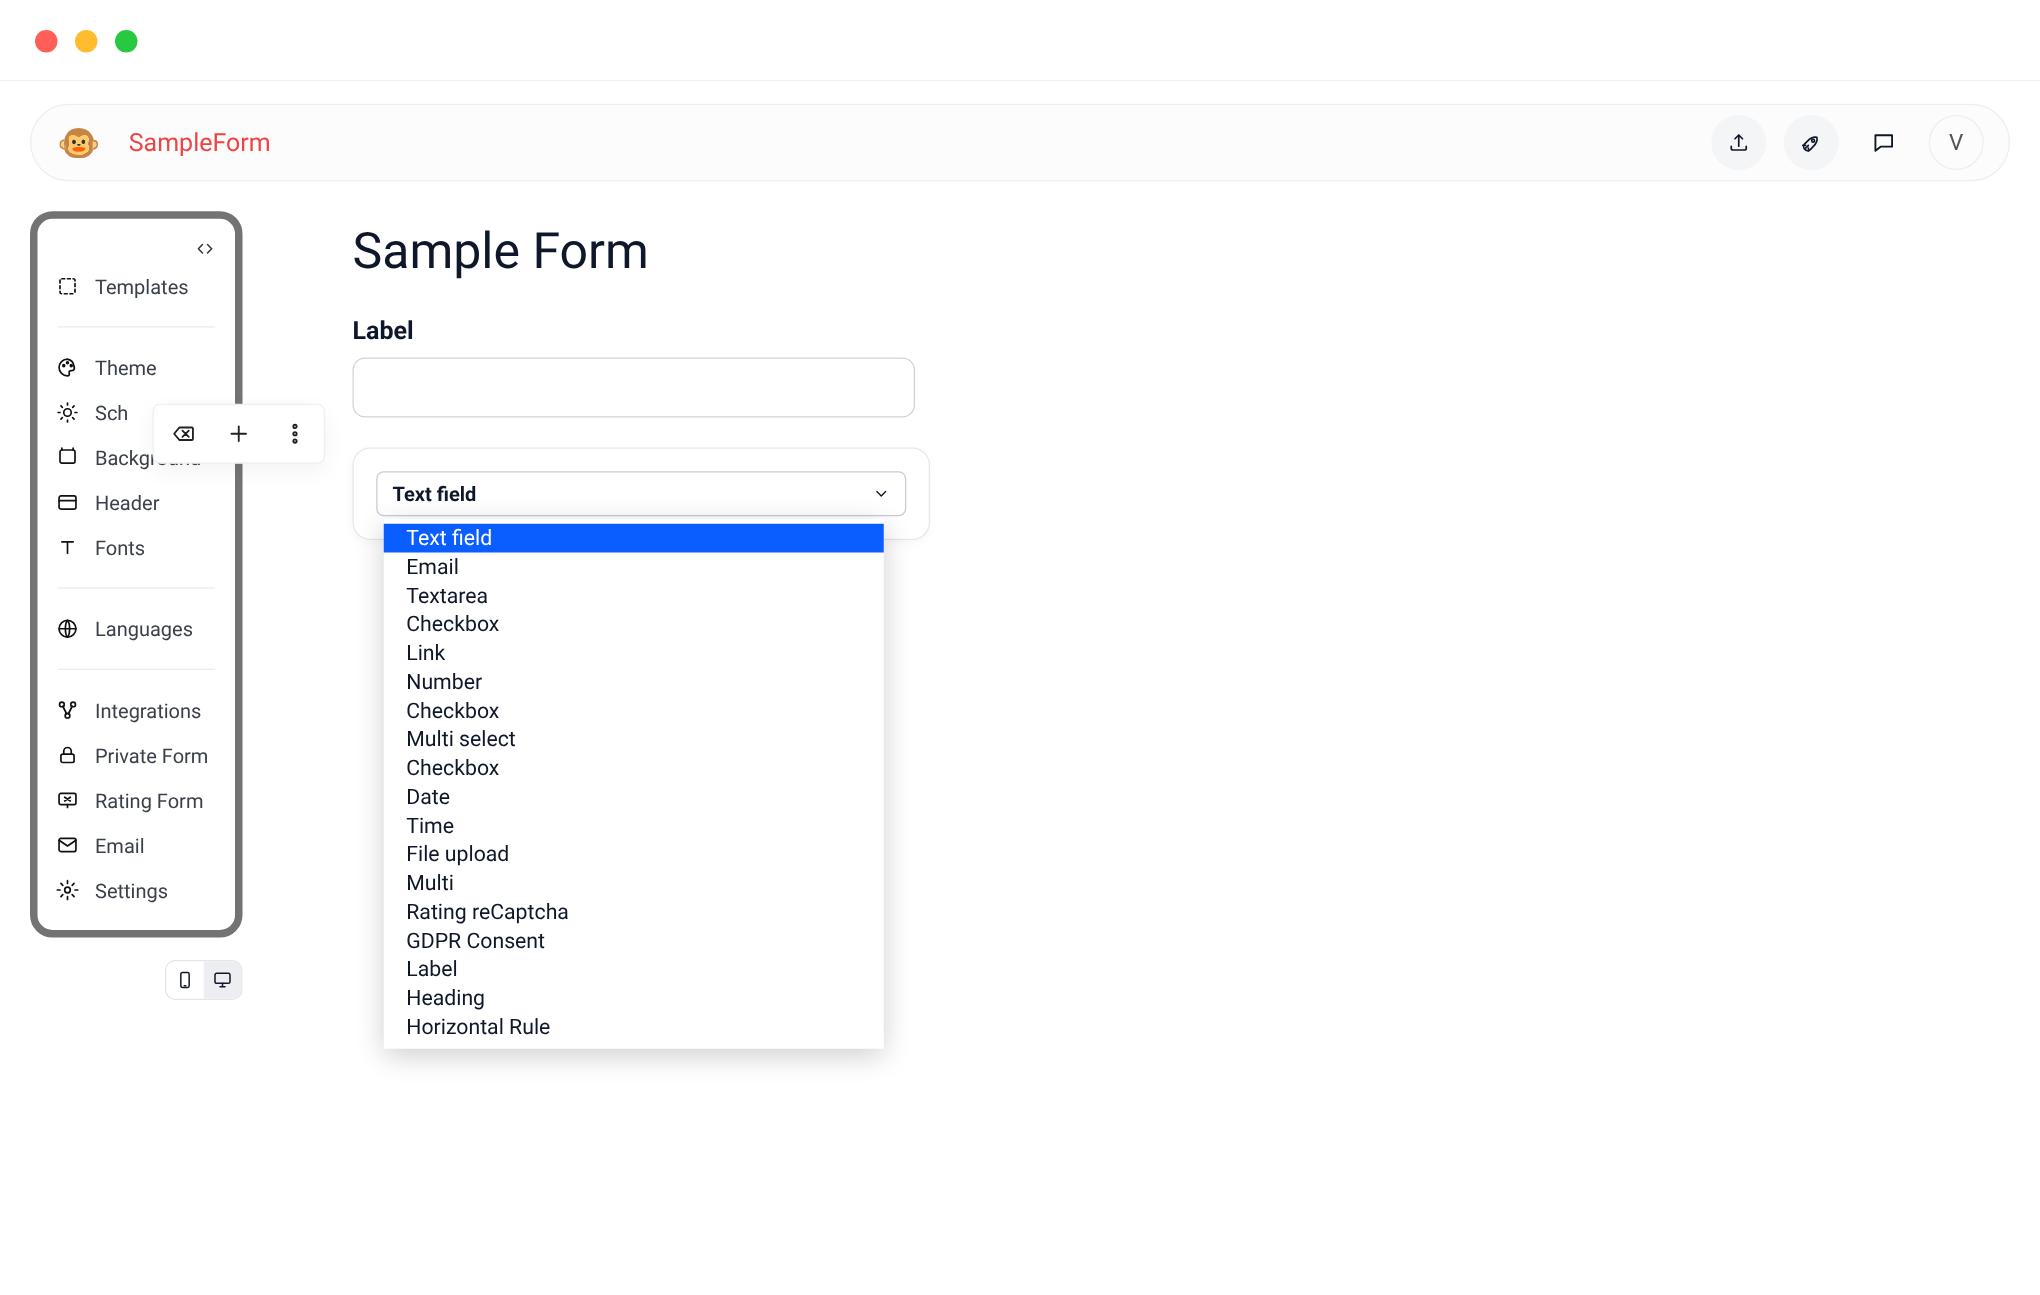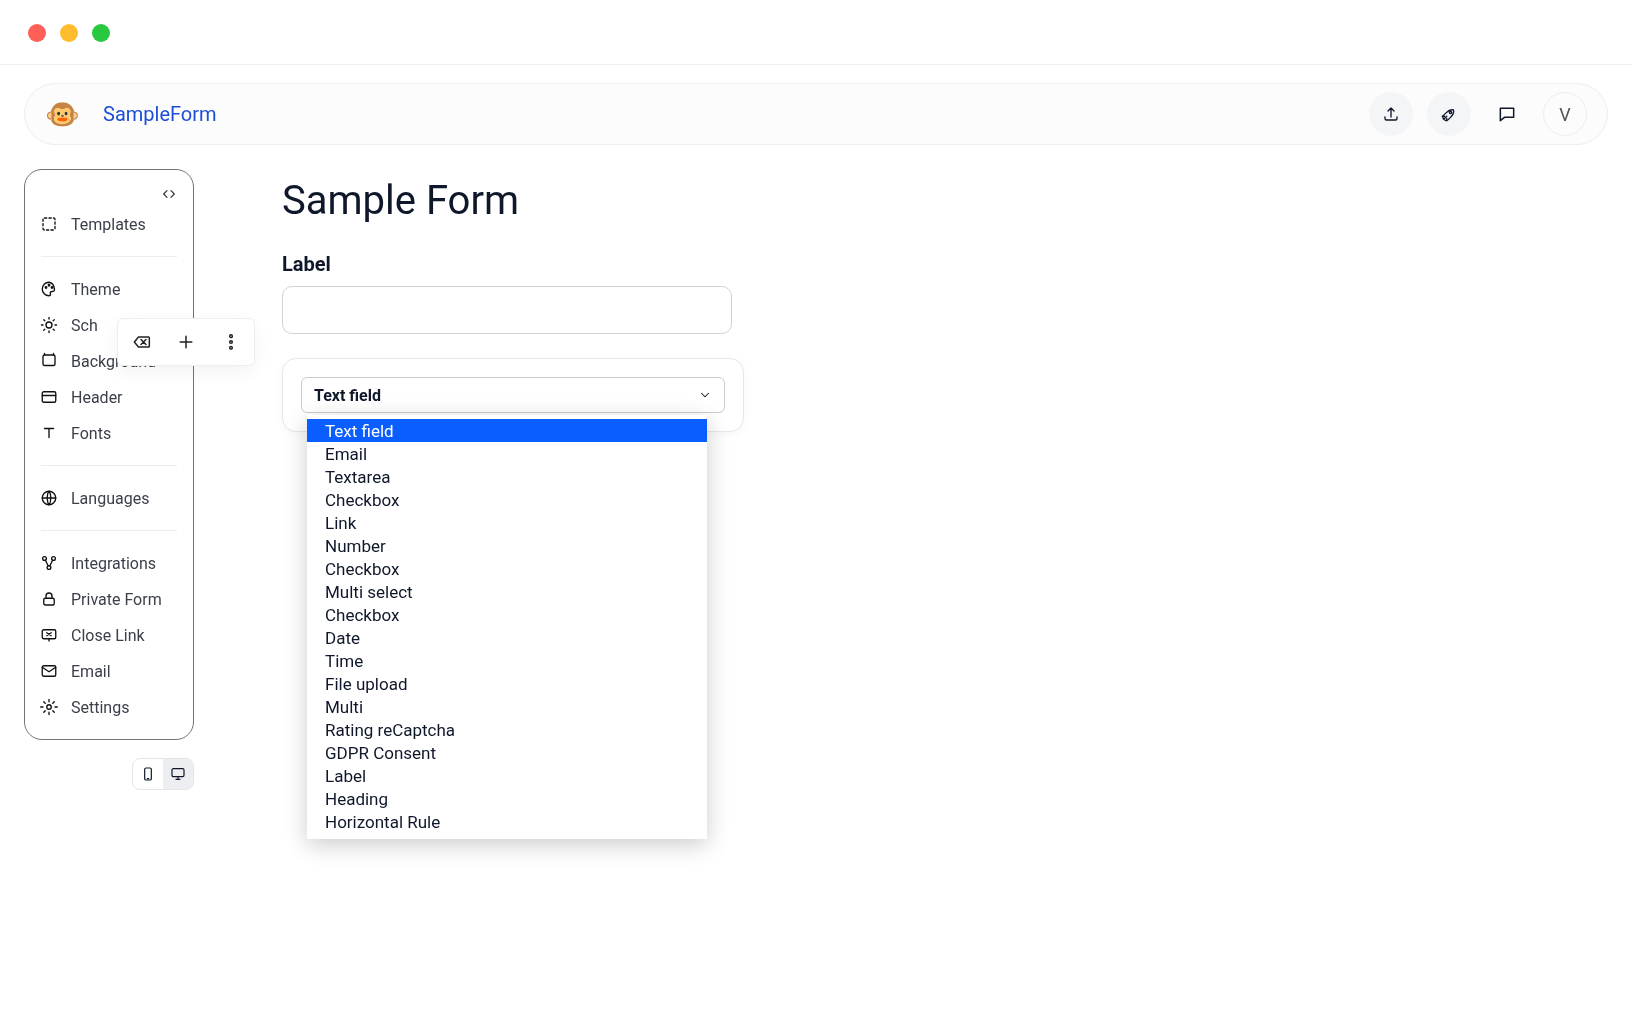--- a/index.html
+++ b/index.html
@@ -46,21 +46,21 @@
     }
 
     .logo-wrap {
       width: 36px; height: 36px;
       display: flex; align-items: center; justify-content: center;
     }
 
     .form-name {
       margin-left: 22px;
       font-size: 20px;
-      color: #1d4ed8;
+      color: #ef4444;
     }
 
     .header-right {
       margin-left: auto;
       display: flex;
       align-items: center;
       gap: 14px;
     }
 
     .circle-btn {
@@ -81,21 +81,21 @@
     }
 
     
     .workzone {
       display: flex;
       padding: 24px;
     }
 
     .sidebar-card {
       width: 170px;
-      border: 1px solid #737373;
+      border: 6px solid #737373;
       border-radius: 18px;
       padding: 12px 12px 14px 12px;
       background: #fff;
       position: relative;
     }
 
     
     .code-toggle {
       position: absolute;
       top: 12px; right: 12px;
@@ -378,21 +378,21 @@
           </span>
           <span>Private Form</span>
         </div>
         <div class="side-item">
           <span class="icn">
             <svg width="18" height="18" viewBox="0 0 24 24">
                 <rect x="3" y="5" width="18" height="12" rx="2"></rect>
                 <path d="M9 9l6 4M15 9l-6 4M12 17v3"></path>
               </svg>
           </span>
-          <span>Close Link</span>
+          <span>Rating Form</span>
         </div>
         <div class="side-item">
           <span class="icn">
             <svg width="18" height="18" viewBox="0 0 24 24">
                 <rect x="3" y="5" width="18" height="14" rx="2"></rect>
                 <path d="M3 7l9 6 9-6"></path>
               </svg>
           </span>
           <span>Email</span>
         </div>

